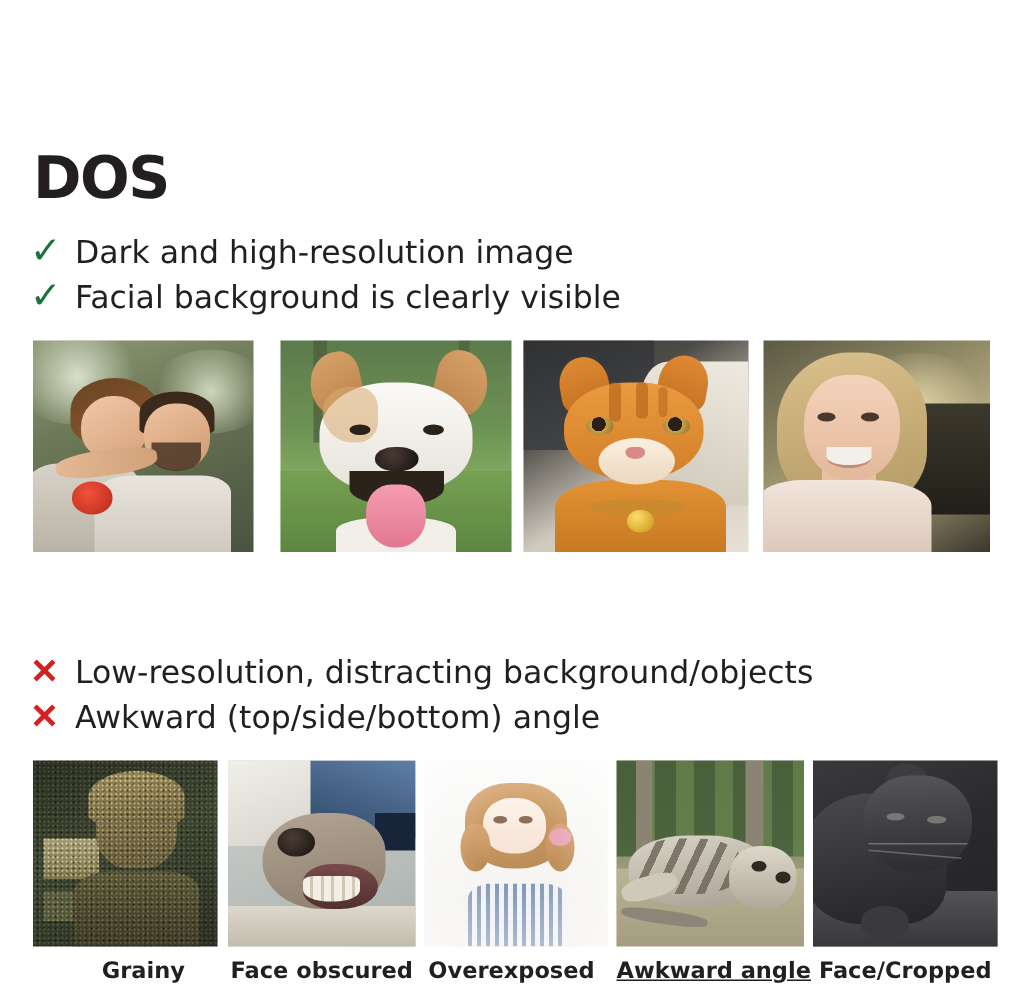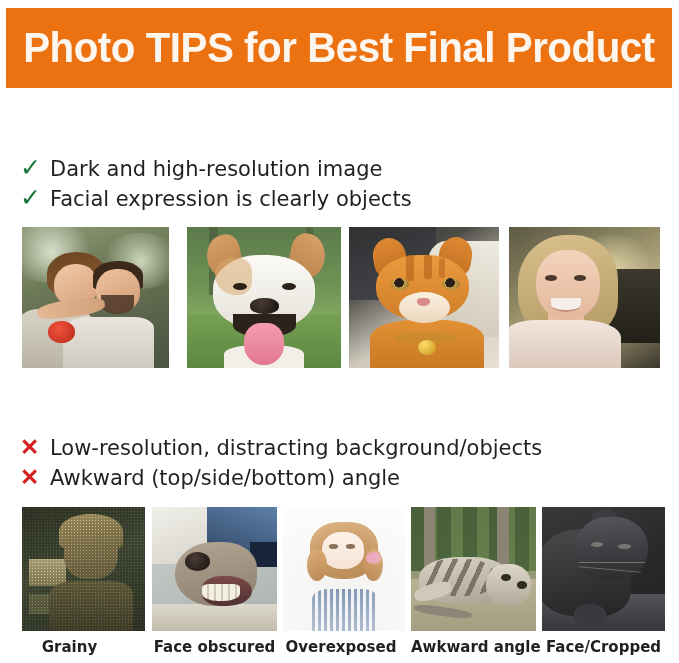--- a/index.html
+++ b/index.html
@@ -306,33 +306,31 @@
   .p-dark .blanket { left:0; bottom:0; width:100%; height:30%;
     background: linear-gradient(180deg,#58585c,#3a3a3e); opacity:.9; }
   .p-dark .paw { left:26%; bottom:4%; width:26%; height:18%; border-radius:46%;
     background:#3a3a3e; }
 </style>
 </head>
 <body>
 
 <div class="page">
 
-  <div class="banner">
-    <div class="banner-title">Photo TIPS for Best Final Product</div>
-  </div>
-
+
+  <div class="section-heading" id="dos-heading">DOS</div>
 
   <div class="bullet-list" id="dos-list">
     <div class="bullet-row">
       <span class="bullet-mark mark-check">✓</span>
       <span class="bullet-text">Dark and high-resolution image</span>
     </div>
     <div class="bullet-row">
       <span class="bullet-mark mark-check">✓</span>
-      <span class="bullet-text">Facial expression is clearly objects</span>
+      <span class="bullet-text">Facial background is clearly visible</span>
     </div>
   </div>
 
   <div class="photo-row" id="dos-photos">
     <div class="photo p-couple" style="width:147px;height:141px;margin-right:18px;">
       <span class="layer bokeh1"></span>
       <span class="layer bokeh2"></span>
       <span class="layer dress"></span>
       <span class="layer shirt"></span>
       <span class="layer hair-w"></span>
@@ -449,19 +447,19 @@
       <span class="layer ear"></span>
       <span class="layer head"></span>
       <span class="layer eye1"></span>
       <span class="layer eye2"></span>
       <span class="layer whisk"></span>
       <span class="layer whisk2"></span>
       <span class="layer paw"></span>
     </div>
   </div>
 
-  <div class="caption" style="left:8px;width:123px;">Grainy</div>
+  <div class="caption" style="left:34px;width:123px;">Grainy</div>
   <div class="caption" style="left:152px;width:125px;">Face obscured</div>
   <div class="caption" style="left:280px;width:122px;">Overexposed</div>
-  <div class="caption" style="left:411px;width:125px;">Awkward angle</div>
+  <div class="caption" style="left:411px;width:125px;text-decoration:underline;">Awkward angle</div>
   <div class="caption" style="left:542px;width:123px;">Face/Cropped</div>
 
 </div>
 
 </body></html>

